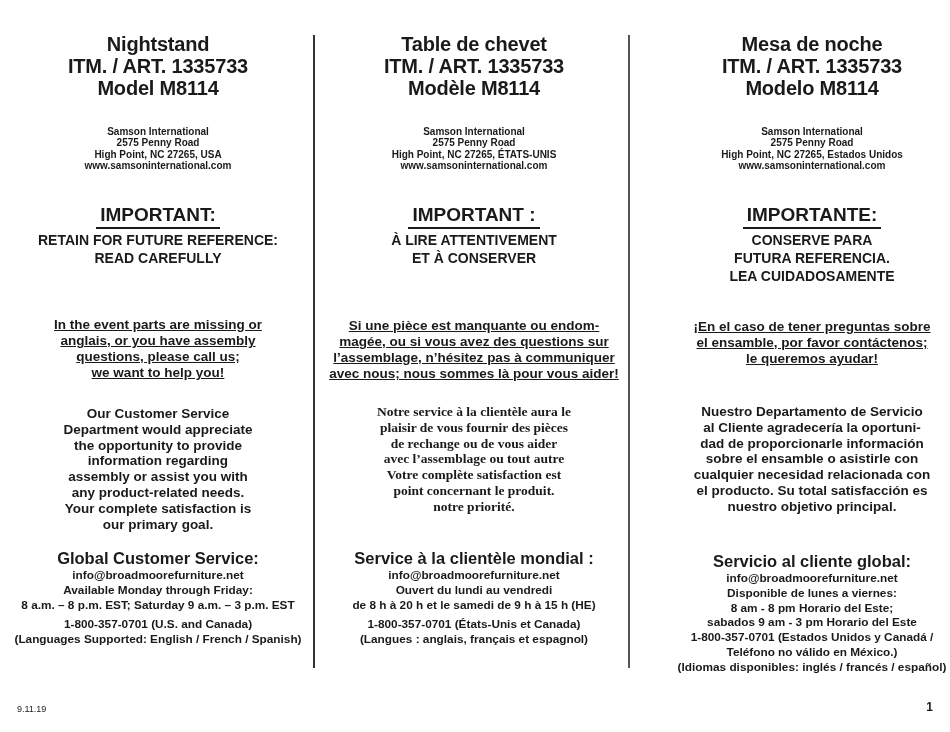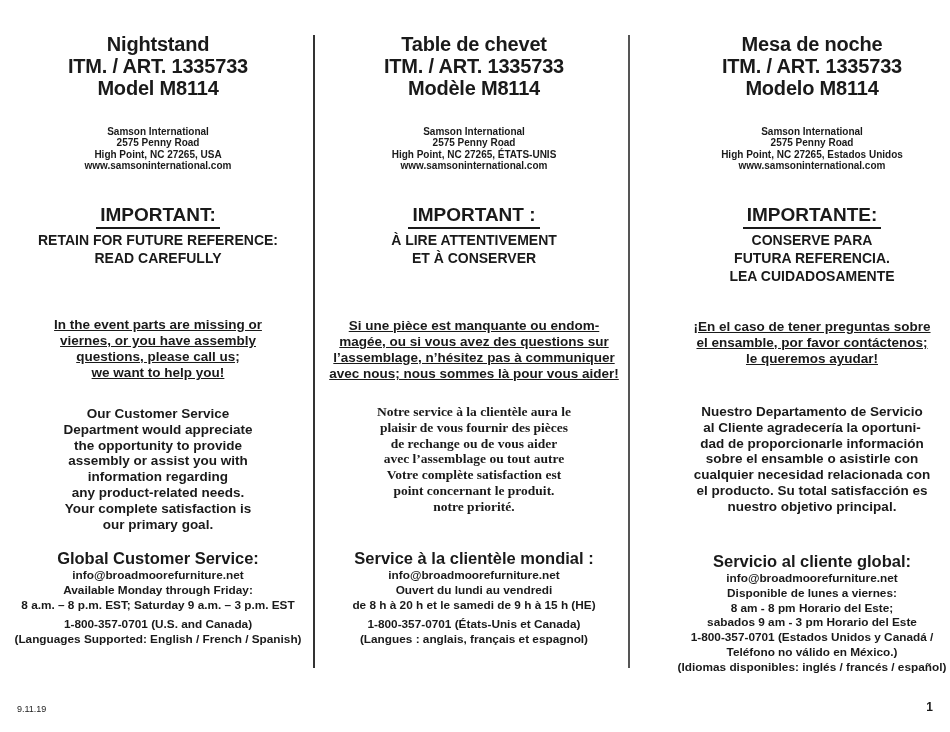--- a/index.html
+++ b/index.html
@@ -72,30 +72,30 @@
   </div>
   <div class="important">
     <div class="imp-head">IMPORTANT:</div>
     <div class="imp-sub">
       <div>RETAIN FOR FUTURE REFERENCE:</div>
       <div>READ CAREFULLY</div>
     </div>
   </div>
   <div class="p1">
     <div class="line">In the event parts are missing or</div>
-    <div class="line">viernes, or you have assembly</div>
+    <div class="line">anglais, or you have assembly</div>
     <div class="line">questions, please call us;</div>
     <div class="line">we want to help you!</div>
   </div>
   <div class="p2">
     <div class="line">Our Customer Service</div>
     <div class="line">Department would  appreciate</div>
     <div class="line">the opportunity to provide</div>
+    <div class="line">information regarding</div>
     <div class="line">assembly or assist you with</div>
-    <div class="line">information regarding</div>
     <div class="line">any product-related needs.</div>
     <div class="line">Your complete satisfaction is</div>
     <div class="line">our primary goal.</div>
   </div>
   <div class="svc">
     <div class="svc-head">Global Customer Service:</div>
     <div class="svc-line">info@broadmoorefurniture.net</div>
     <div class="svc-line">Available Monday through Friday:</div>
     <div class="svc-line">8 a.m. – 8 p.m. EST; Saturday 9 a.m. – 3 p.m. EST</div>
     <div class="svc-line gap">1-800-357-0701 (U.S. and Canada)</div>

